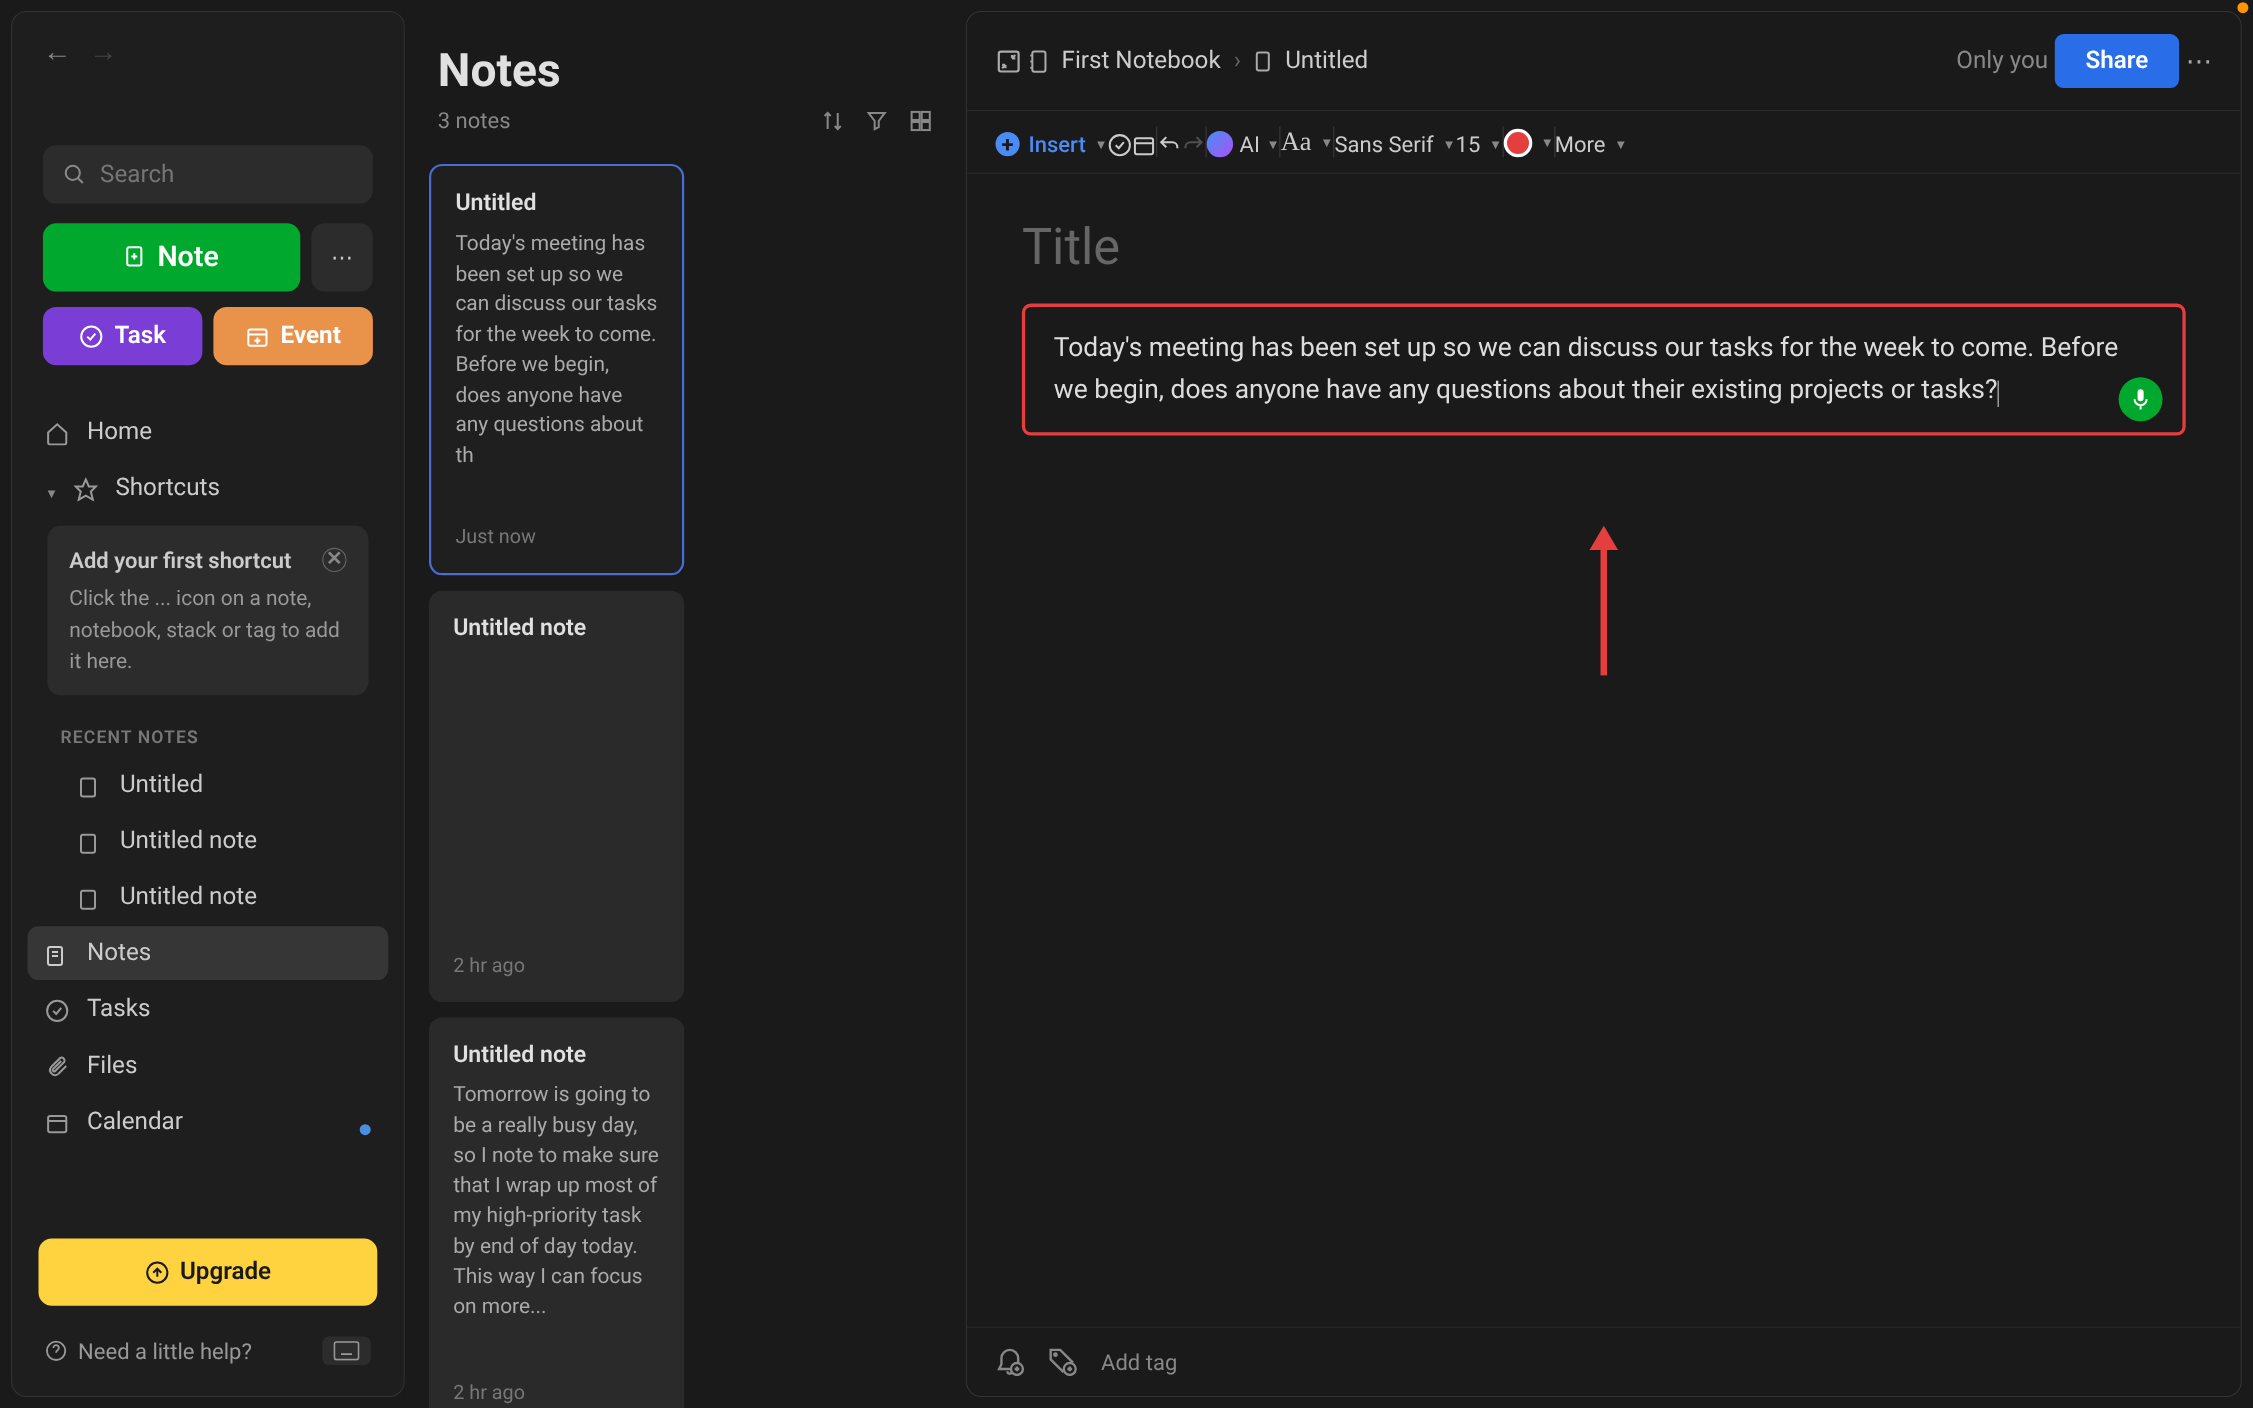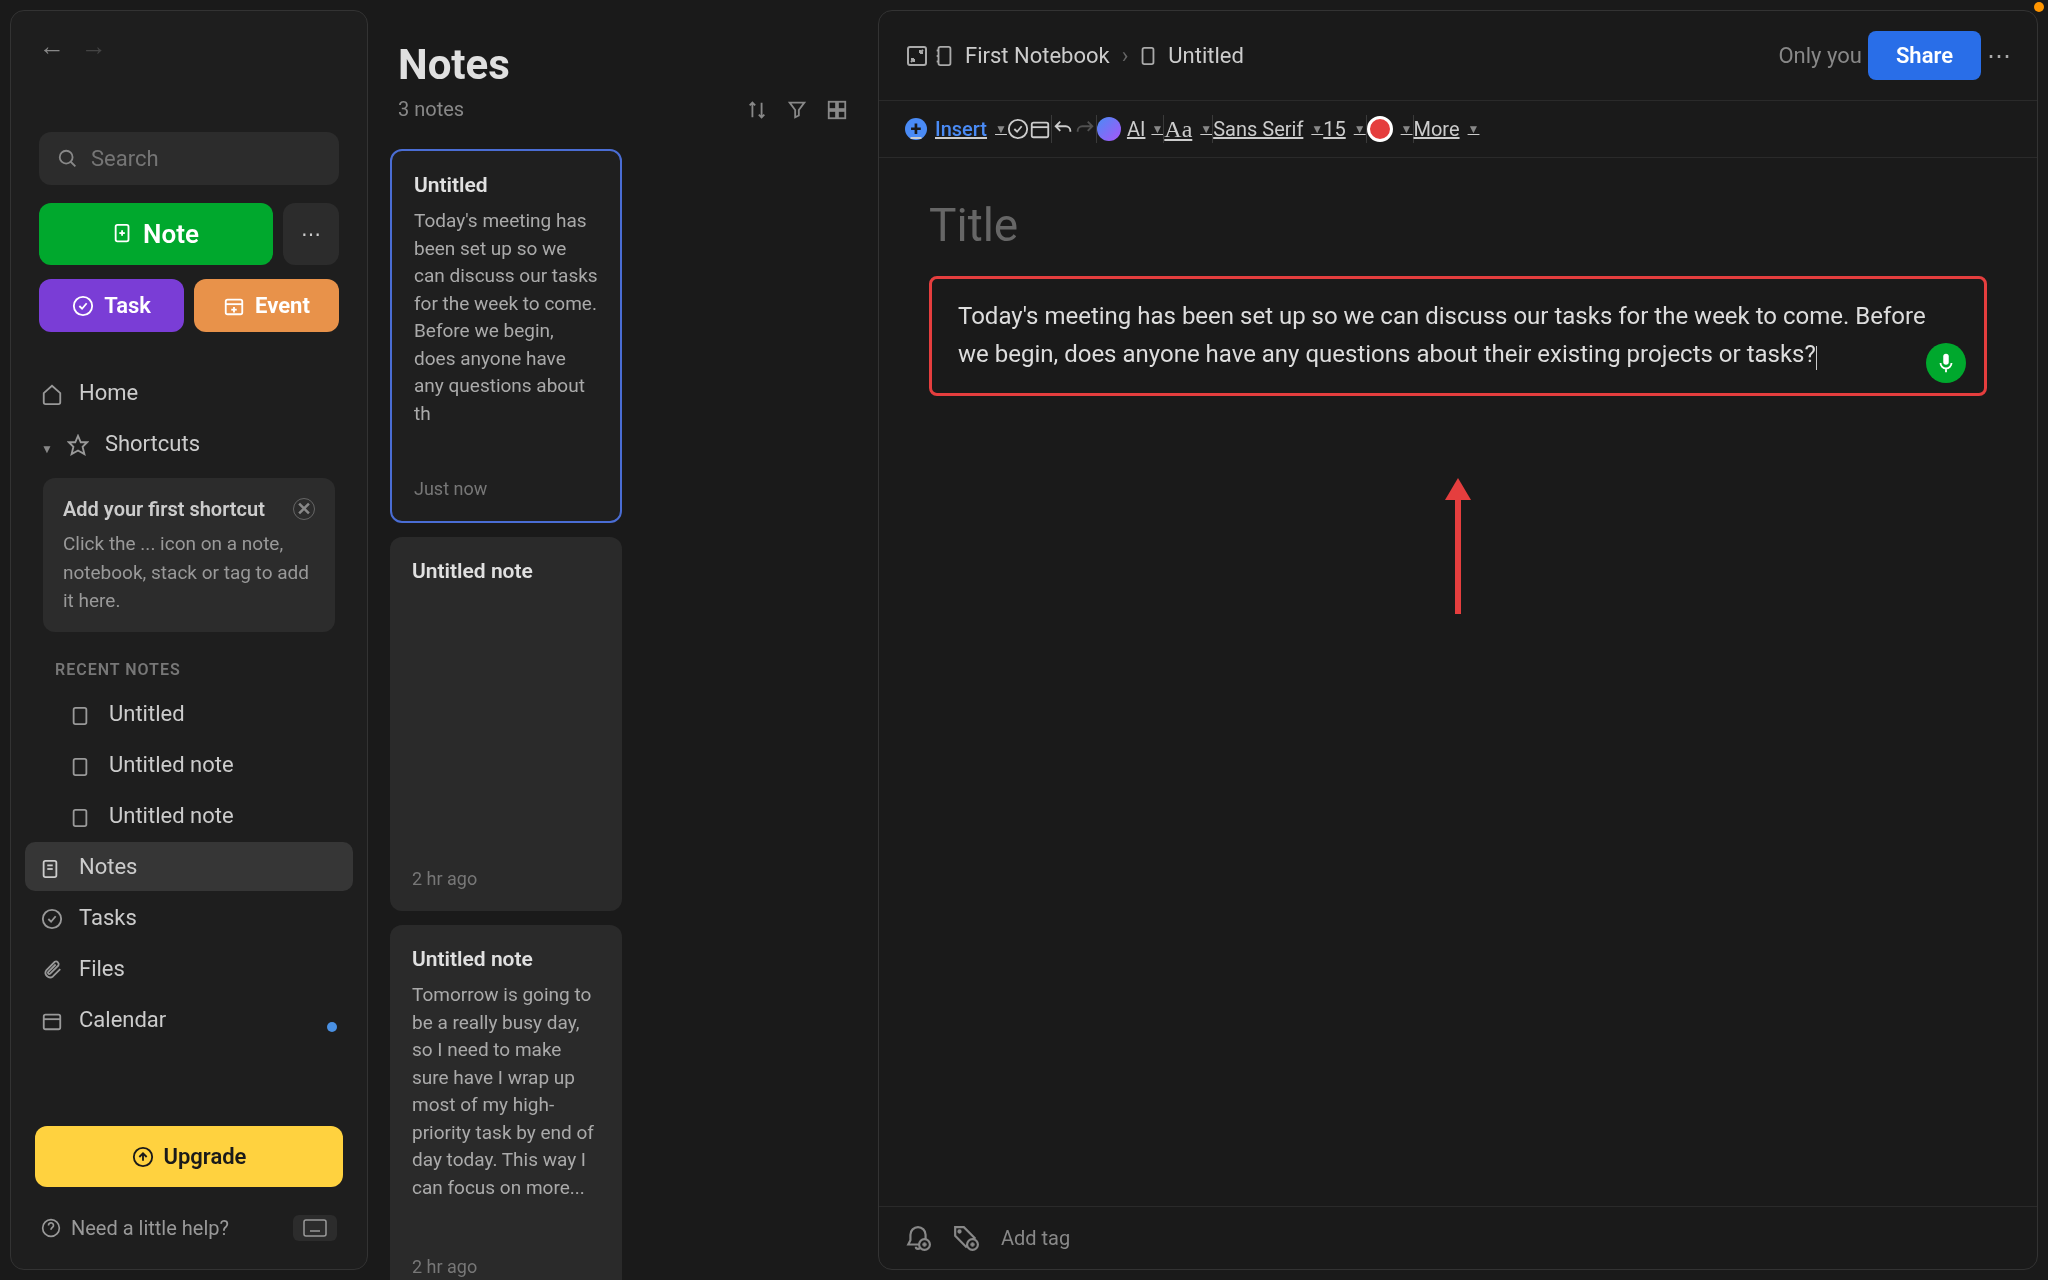--- a/index.html
+++ b/index.html
@@ -46,21 +46,21 @@
 .note-card .card-time { font-size:18px; color:#777; margin-top:12px; }
 
 .editor { flex:1; background:#1a1a1a; border-radius:14px; border:1px solid #333; display:flex; flex-direction:column; }
 .editor-header { display:flex; align-items:center; padding:20px 26px; gap:6px; border-bottom:1px solid #2a2a2a; }
 .header-icon { color:#aaa; font-size:24px; cursor:pointer; }
 .breadcrumb { display:flex; align-items:center; gap:12px; font-size:22px; color:#ccc; }
 .breadcrumb .sep { color:#666; }
 .header-spacer { flex:1; }
 .only-you { color:#888; font-size:22px; }
 .btn-share { background:#296ee8; color:#fff; border:none; border-radius:8px; padding:12px 28px; font-size:22px; font-weight:600; }
-.editor-toolbar { display:flex; align-items:center; padding:14px 26px; border-bottom:1px solid #2a2a2a; font-size:20px; color:#ccc;text-decoration:underline; }
+.editor-toolbar { display:flex; align-items:flex-end; padding:14px 26px; border-bottom:1px solid #2a2a2a; font-size:20px; color:#ccc; }
 .tb-btn { display:flex; align-items:center; gap:8px; cursor:pointer; }
 .tb-insert { color:#4a8bf5; font-weight:500; display:flex; align-items:center; gap:8px; }
 .tb-insert::before { content:"+"; background:#4a8bf5; color:#1a1a1a; border-radius:50%; width:22px; height:22px; display:inline-flex; align-items:center; justify-content:center; font-weight:700; }
 .tb-divider { width:1px; height:28px; background:#3a3a3a; }
 .ai-badge { display:flex; align-items:center; gap:6px; }
 .ai-circle { width:24px; height:24px; border-radius:50%; background:linear-gradient(135deg,#4a8bf5,#a855f7); }
 .color-swatch { width:26px; height:26px; border-radius:50%; border:3px solid #fff; background:#e53e3e; }
 .editor-body { flex:1; padding:40px 50px; position:relative; }
 .title-input { font-size:46px; color:#666; margin-bottom:24px; outline:none; }
 .content-box { border:3px solid #e53e3e; border-radius:8px; padding:18px 26px; position:relative; min-height:120px; }
@@ -295,21 +295,21 @@
         <div class="card-body">Today's meeting has been set up so we can discuss our tasks for the week to come. Before we begin, does anyone have any questions about th</div>
         <div class="card-time">Just now</div>
       </div>
       <div class="note-card">
         <div class="card-title">Untitled note</div>
         <div class="card-body"></div>
         <div class="card-time">2 hr ago</div>
       </div>
       <div class="note-card">
         <div class="card-title">Untitled note</div>
-        <div class="card-body">Tomorrow is going to be a really busy day, so I need to make sure have I wrap up most of my high-priority task by end of day today. This way I can focus on more...</div>
+        <div class="card-body">Tomorrow is going to be a really busy day, so I note to make sure that I wrap up most of my high-priority task by end of day today. This way I can focus on more...</div>
         <div class="card-time">2 hr ago</div>
       </div>
     </div>
   </div>
 
   <div class="editor">
     <div class="editor-header">
       <span class="header-icon">
         <svg width="24" height="24" viewBox="0 0 24 24" fill="none" stroke="#aaa" stroke-width="2">
             <rect x="3" y="3" width="18" height="18" rx="2"></rect>

